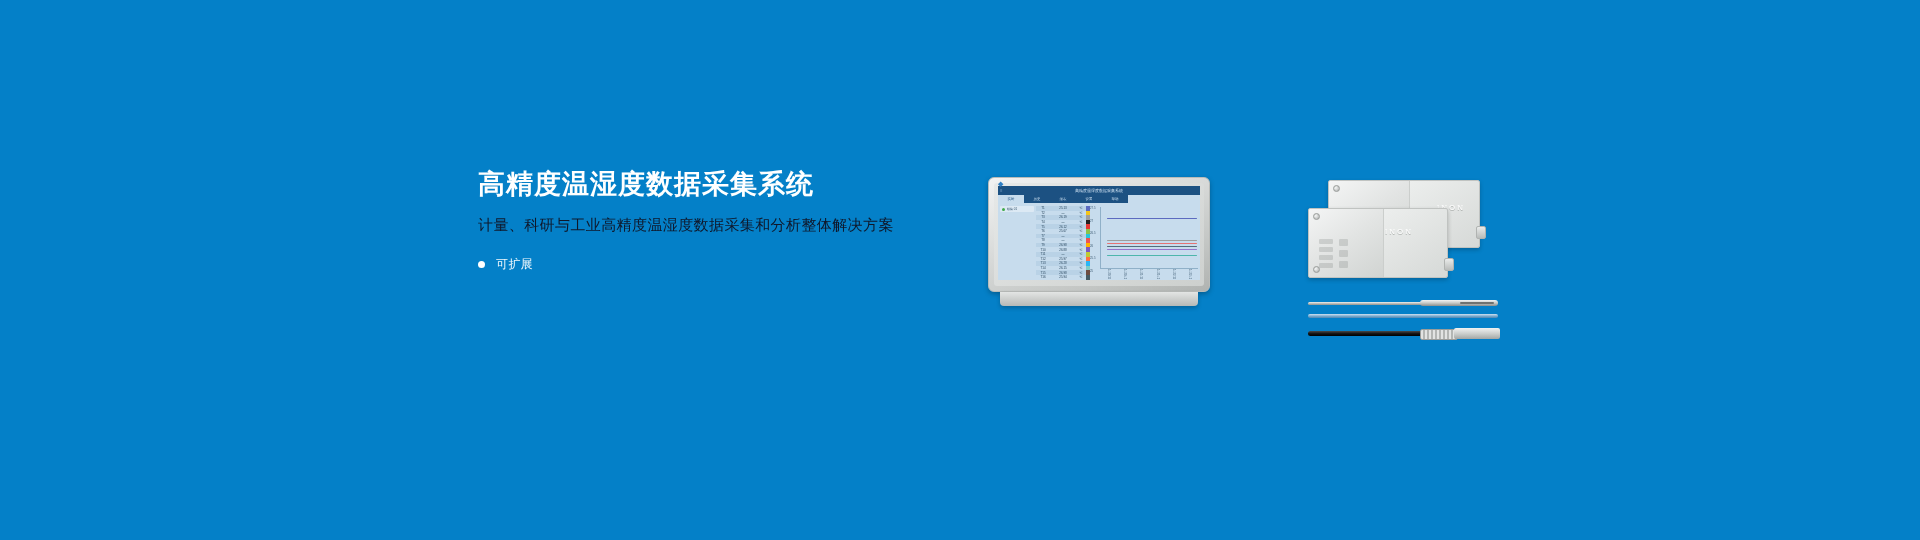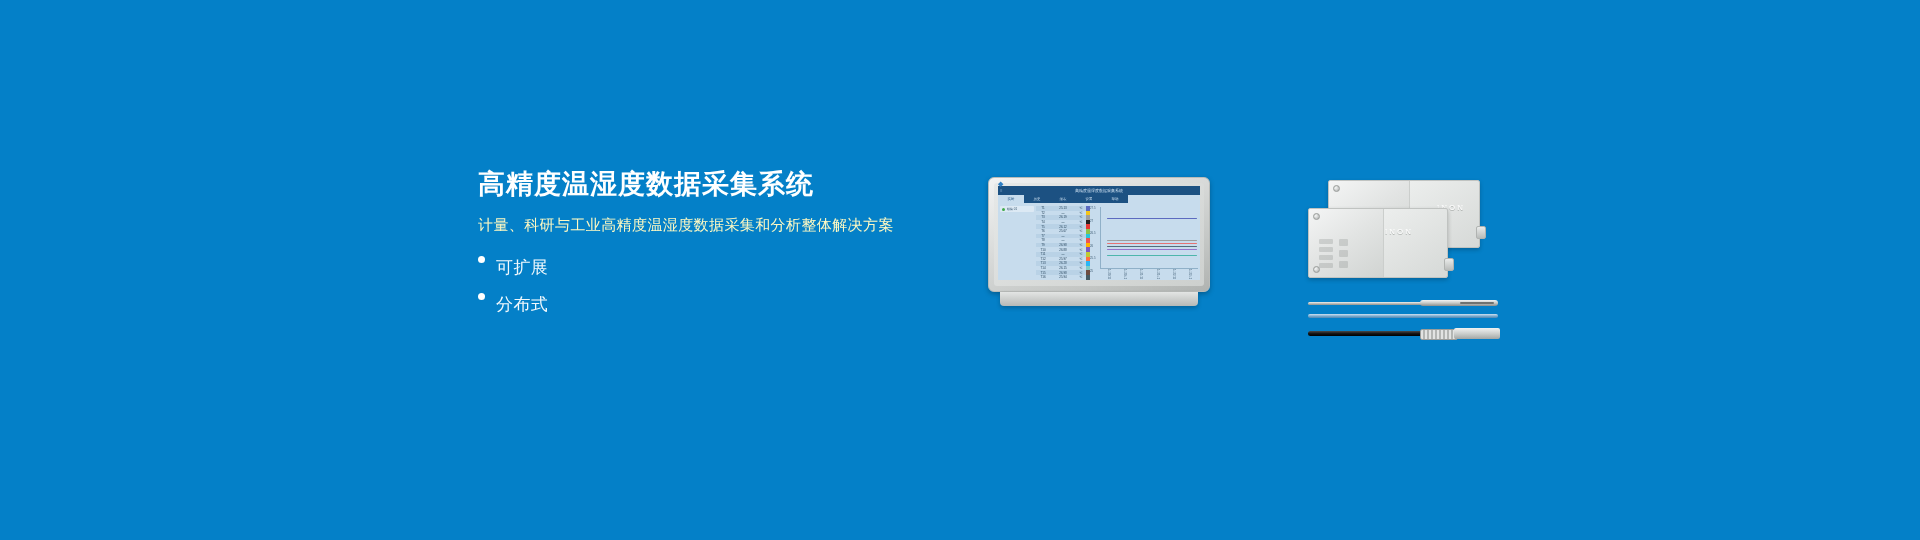--- a/index.html
+++ b/index.html
@@ -10,27 +10,27 @@
   }
   .banner{position:relative;width:1920px;height:540px;background:#0480c8;}
 
   
   .copy{position:absolute;left:478px;top:170px;width:420px;}
   .title{
     font-size:27px;font-weight:bold;color:#ffffff;
     letter-spacing:1px;line-height:1.1;margin:0 0 16px 0;white-space:nowrap;
   }
   .subtitle{
-    font-size:15px;color:#fef9c3;font-weight:normal;
+    font-size:15px;color:#0f172a;font-weight:normal;
     line-height:1.2;margin:0 0 22px 0;white-space:nowrap;letter-spacing:.4px;
   }
   .bullets{list-style:none;margin:0;padding:0;}
   .bullet{
-    display:flex;align-items:flex-start;margin-bottom:14px;
-    font-size:17px;color:#f2f9fd;letter-spacing:.4px;
+    display:flex;align-items:center;margin-bottom:14px;
+    font-size:12px;color:#f2f9fd;letter-spacing:.4px;
   }
   .dot{
     width:7px;height:7px;border-radius:50%;background:#ffffff;
     margin-right:11px;flex:0 0 auto;
   }
 
   
   .monitor{position:absolute;left:988px;top:177px;width:222px;height:115px;}
   .mon-outer{
     position:absolute;inset:0;border-radius:6px;
@@ -167,24 +167,20 @@
 
 <div class="banner">
 
   <div class="copy">
     <h1 class="title">高精度温湿度数据采集系统</h1>
     <p class="subtitle">计量、科研与工业高精度温湿度数据采集和分析整体解决方案</p>
     <ul class="bullets">
       <li class="bullet">
         <span class="dot"></span>
         <span>可扩展</span>
-      </li>
-      <li class="bullet">
-        <span class="dot"></span>
-        <span>分布式</span>
       </li>
     </ul>
   </div>
 
   <div class="monitor">
     <div class="mon-outer"></div>
     <div class="mon-inner"></div>
     <div class="mon-foot"></div>
 
     <div class="mon-screen">

